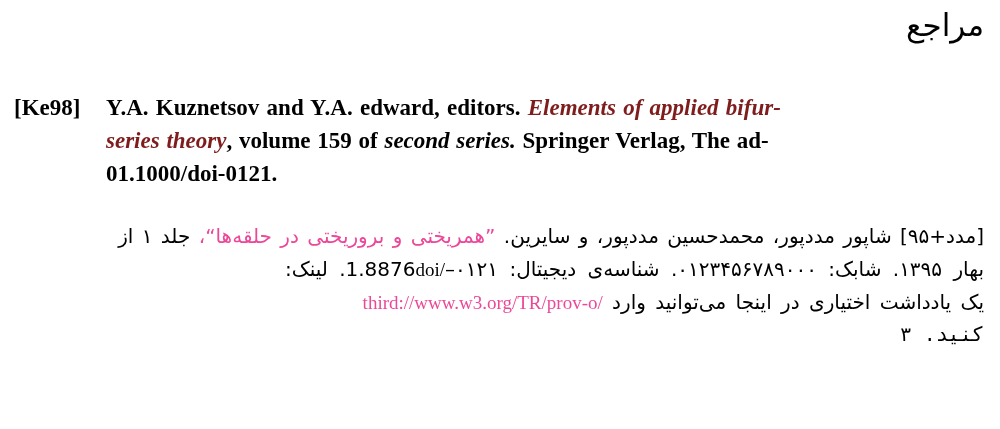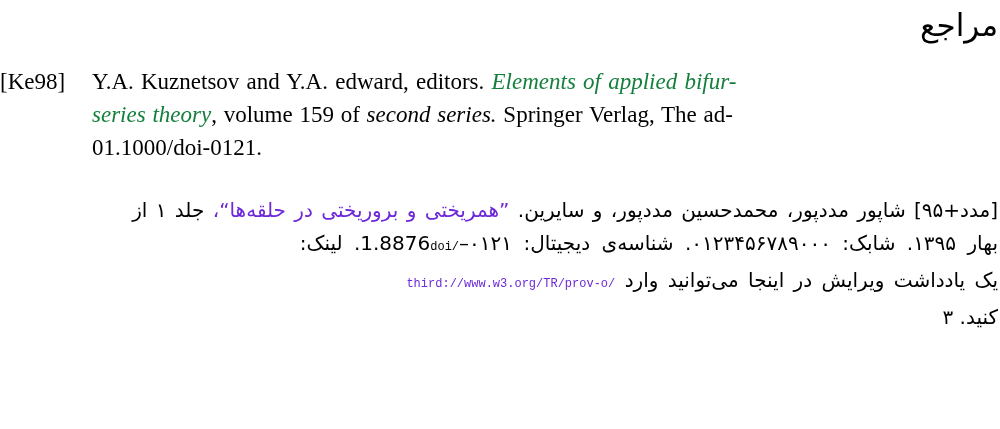--- a/index.html
+++ b/index.html
@@ -12,60 +12,61 @@
     height: 429px;
     font-family: "Liberation Serif", serif;
     color: #000000;
     overflow: hidden;
   }
   .page {
     position: relative;
     width: 1000px;
     height: 429px;
     box-sizing: border-box;
-    padding: 0 0;
+    padding: 0 14px;
   }
 
   
   .heading {
     direction: rtl;
     text-align: right;
     font-family: "DejaVu Sans", sans-serif;
     font-size: 31px;
     line-height: 1.0;
     padding-top: 10px;
     padding-right: 2px;
     letter-spacing: 0px;
   }
 
   
   .bib-latin {
     position: relative;
-    margin-top: 24px;
+    margin-top: 50px;
     font-size: 23px;
     line-height: 33px;
     text-align: justify;
     padding-left: 92px;
+    font-weight: bold;
   }
   .bib-label {
     position: absolute;
     left: 0;
     top: 0;
     width: 86px;
     font-size: 23px;
     line-height: 33px;
     white-space: nowrap;
   }
   .bib-line {
     display: block;
     white-space: nowrap;
   }
   .it { font-style: italic; }
-  .pink { color: #6d28d9; }
-  .pinkit { color: #15803d; font-style: italic; }
+  .pink { color: #ec4899; }
+  .pinkit { color: #7f1d1d; font-style: italic; }
 
   
   .l1 { word-spacing: 1.5px; }
   .l2 { word-spacing: 1.0px; }
   .l3 { word-spacing: 1.0px; }
   .l4 { word-spacing: 0px; }
 
   
   .bib-fa {
     direction: rtl;
@@ -74,31 +75,31 @@
     font-size: 20px;
     line-height: 33px;
     text-align: right;
     padding-right: 2px;
   }
   .fa-line {
     display: block;
     white-space: nowrap;
   }
   .mono {
-    font-family: Liberation Mono, monospace;
-    font-size: 12px;
+    font-family: Liberation Serif, serif;
+    font-size: 19px;
     direction: ltr;
     unicode-bidi: embed;
     display: inline-block;
   }
   .fa-l1 { word-spacing: 2px; }
   .fa-l2 { word-spacing: 3px; }
   .fa-l3 { word-spacing: 5px; }
   .fa-l4 { word-spacing: 3px; }
-  .fa-l5 { word-spacing: 0px; }
+  .fa-l5 { word-spacing: 0px; font-family: Liberation Mono, monospace; }
 </style>
 </head>
 <body>
 
 <div class="page">
 
   <div class="heading">مراجع</div>
 
   <div class="bib-latin">
     <span class="bib-label">[Ke98]</span>
@@ -114,19 +115,19 @@
     <span class="bib-line l4">01.1000/doi-0121.</span>
   </div>
 
   <div class="bib-fa">
 
     <span class="fa-line fa-l1"><span>[مدد+۹۵] شاپور مددپور، محمدحسین مددپور، و سایرین.</span> <span class="pink">”همریختی و بروریختی در حلقه‌ها“،</span> <span>جلد ۱ از</span></span>
 
 
     <span class="fa-line fa-l3"><span>بهار ۱۳۹۵.  شابک:  ۰۱۲۳۴۵۶۷۸۹۰۰۰.  شناسه‌ی دیجیتال:  ۰۱۲۱–</span><span class="mono">doi/</span><span>1.8876.  لینک:</span></span>
 
-    <span class="fa-line fa-l4"><span>یک یادداشت ویرایش در اینجا می‌توانید وارد</span> <span class="mono pink">third://www.w3.org/TR/prov-o/</span></span>
+    <span class="fa-line fa-l4"><span>یک یادداشت اختیاری در اینجا می‌توانید وارد</span> <span class="mono pink">third://www.w3.org/TR/prov-o/</span></span>
 
     <span class="fa-line fa-l5">کنید. ۳</span>
 
   </div>
 
 </div>
 
 </body></html>

